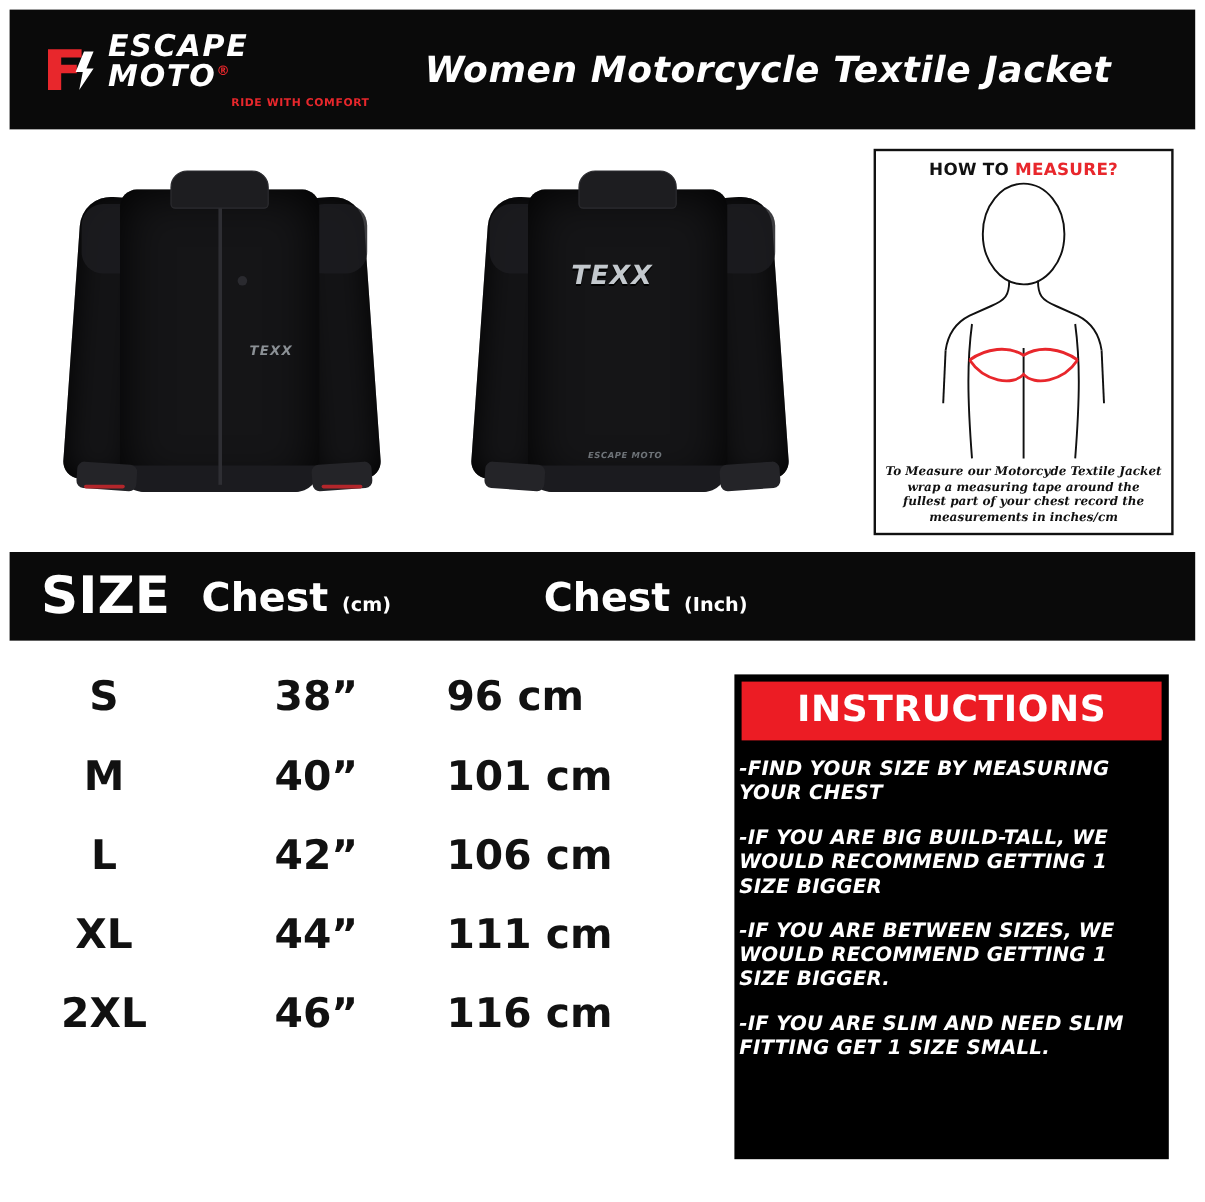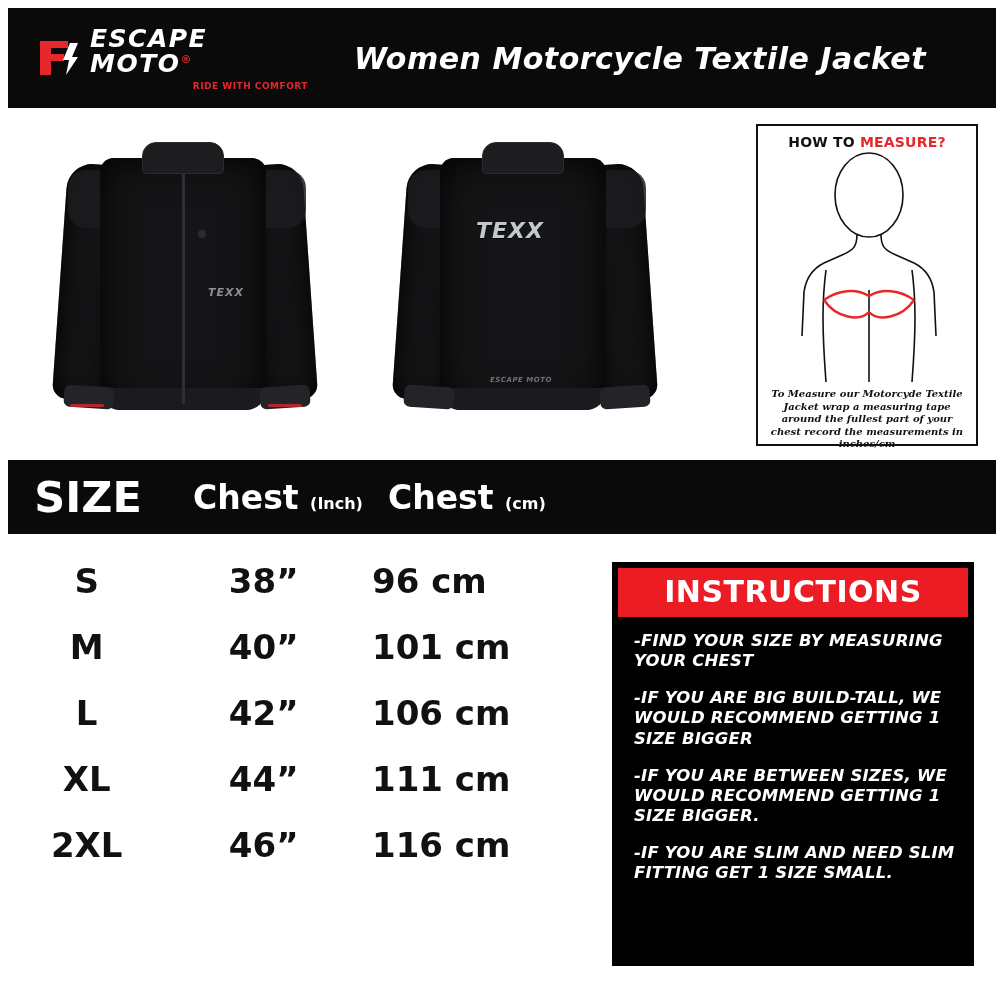--- a/index.html
+++ b/index.html
@@ -217,21 +217,21 @@
     left: 160px; top: 112px;
     width: 8px; height: 8px;
     border-radius: 50%;
     background: #2a2a2f;
   }
 
   
   .measure-box {
     position: absolute;
     right: 18px; top: 16px;
-    width: 222px;
+    width: 250px;
     height: 322px;
     background: #ffffff;
     border: 2px solid #111;
     box-sizing: border-box;
     padding: 8px 6px 4px 6px;
     text-align: center;
   }
   .measure-title {
     font-family: "DejaVu Sans", sans-serif;
     font-weight: bold;
@@ -314,21 +314,21 @@
     color: #ffffff;
     font-family: "DejaVu Sans", sans-serif;
     font-weight: bold;
     font-size: 30px;
     text-align: center;
     letter-spacing: .5px;
     padding: 6px 0 8px 0;
     margin: 6px 6px 0 6px;
   }
   .ins-list {
-    padding: 14px 16px 0 22px;
+    padding: 14px 16px 0 4px;
   }
   .ins-item {
     color: #ffffff;
     font-family: "DejaVu Sans", sans-serif;
     font-weight: bold;
     font-style: italic;
     font-size: 16.5px;
     line-height: 1.22;
     margin-bottom: 17px;
     letter-spacing: .2px;
@@ -415,27 +415,27 @@
             <path d="M60 150 C74 140, 92 138, 105 146 C118 138, 136 140, 150 150"></path>
           </g>
         </svg>
       </div>
       <div class="measure-note">To Measure our Motorcyde Textile Jacket wrap a measuring tape around the fullest part of your chest record the measurements in inches/cm</div>
     </div>
   </div>
 
   <div class="table-head">
     <div class="th th-size">SIZE</div>
+    <div class="th th-chest-cm">
+      <span>Chest</span>
+      <small>(cm)</small>
+    </div>
     <div class="th th-chest-in">
       <span>Chest</span>
       <small>(Inch)</small>
-    </div>
-    <div class="th th-chest-cm">
-      <span>Chest</span>
-      <small>(cm)</small>
     </div>
   </div>
 
   <div class="lower">
     <div class="rows">
 
       <div class="row">
         <div class="cell c-size">S</div>
         <div class="cell c-in">38”</div>
         <div class="cell c-cm">96 cm</div>

